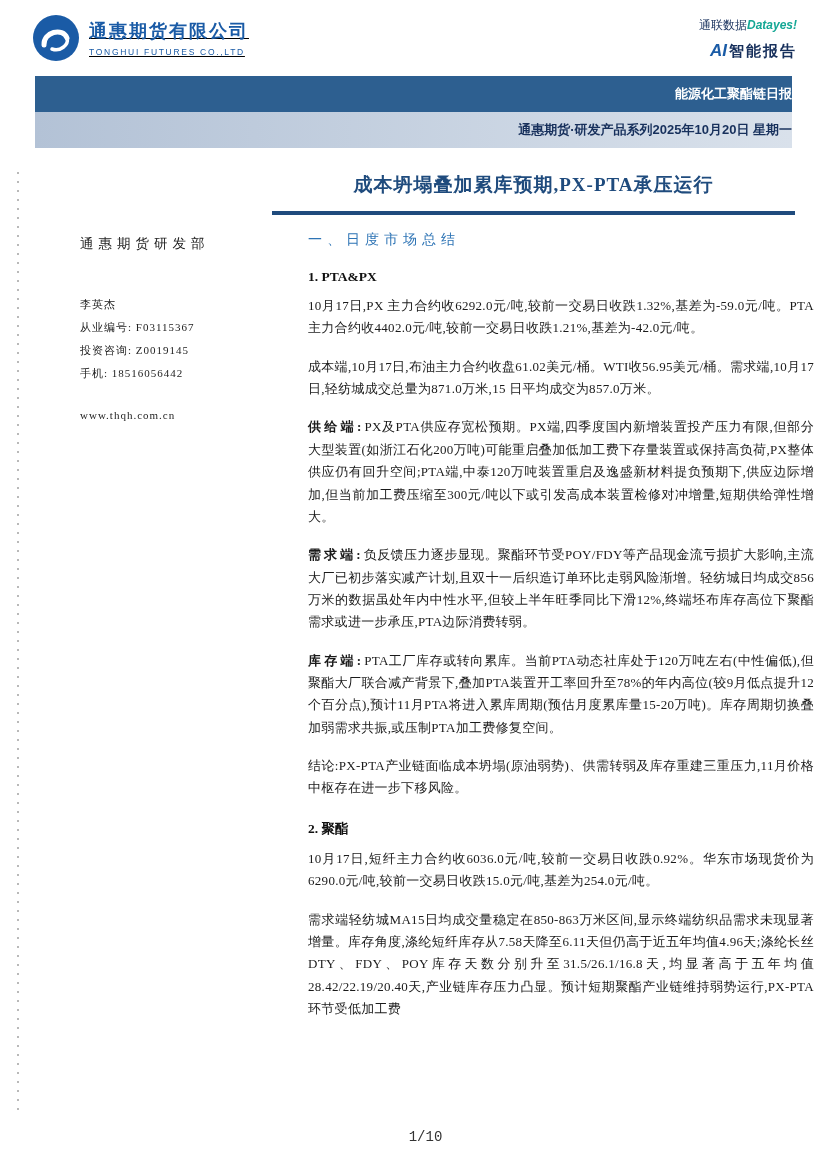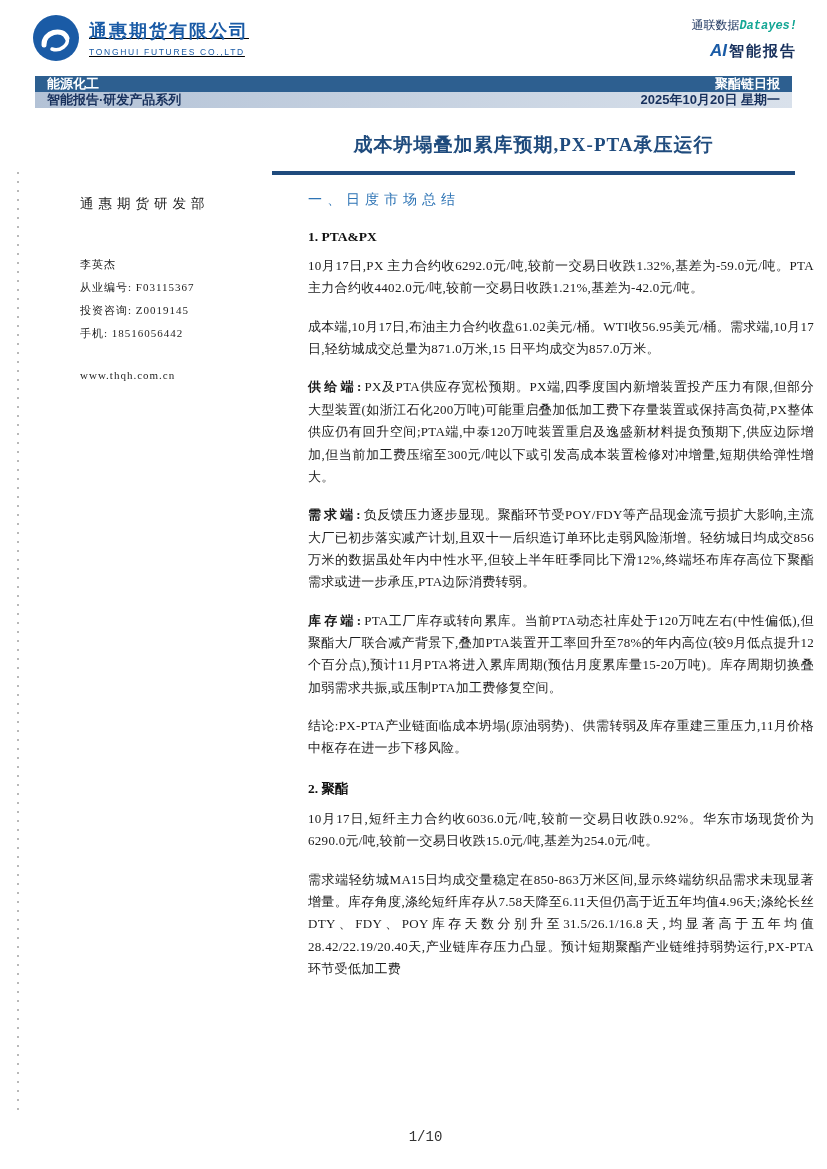--- a/index.html
+++ b/index.html
@@ -19,31 +19,31 @@
     align-items: flex-start;
     padding: 14px 30px 6px 32px;
   }
   .logo-wrap { display:flex; align-items:center;text-decoration:underline; }
   .logo-circle { width:48px; height:48px; flex:0 0 48px; }
   .company-names { margin-left:9px; }
   .company-cn { font-size:18px; font-weight:bold; color:#1a5ba6; letter-spacing:2px; }
   .company-en { font-size:8.5px; color:#1a5ba6; letter-spacing:1.7px; margin-top:4px; }
   .brand { text-align:right; padding-top:3px; }
   .brand-top { font-size:12px; color:#17305c; }
-  .brand-top .datayes { color:#14a795; font-weight:bold; font-style:italic;font-family:Liberation Mono, monospace; }
+  .brand-top .datayes { color:#14a795; font-weight:bold; font-style:italic; }
   .ai-line { margin-top:7px; font-size:15px; font-weight:bold; color:#17305c; letter-spacing:2px; }
   .ai-line .ai { color:#1a5ba6; font-style:italic; font-size:17px; margin-right:2px; letter-spacing:0; }
   
   .banner {
     margin: 0 35px;
-    height: 16px;
+    height: 36px;
     display:flex;
-    justify-content:space-between;
+    justify-content:flex-end;
     align-items:center;
-    padding: 0 12px;
+    padding: 0 0;
     font-size: 13px;
     font-weight: bold;
   }
   .banner.dark { background:#2d5f90; color:#ffffff; margin-top:8px; }
   .banner.light {
     background: linear-gradient(to right, #b3c2d6, #d9e1eb);
     color:#17305c;
   }
   
   .title-block { margin: 24px 32px 0 272px; text-align:center; }
@@ -135,21 +135,21 @@
         <span class="ai">AI</span><span>智能报告</span>
       </div>
     </div>
   </div>
 
   <div class="banner dark">
     <span>能源化工</span>
     <span>聚酯链日报</span>
   </div>
   <div class="banner light">
-    <span>智能报告·研发产品系列</span>
+    <span>通惠期货·研发产品系列</span>
     <span>2025年10月20日 星期一</span>
   </div>
 
   <div class="title-block">
     <h1 class="doc-title">成本坍塌叠加累库预期,PX-PTA承压运行</h1>
     <div class="title-rule"></div>
   </div>
 
   <div class="content">
     <aside class="aside">

